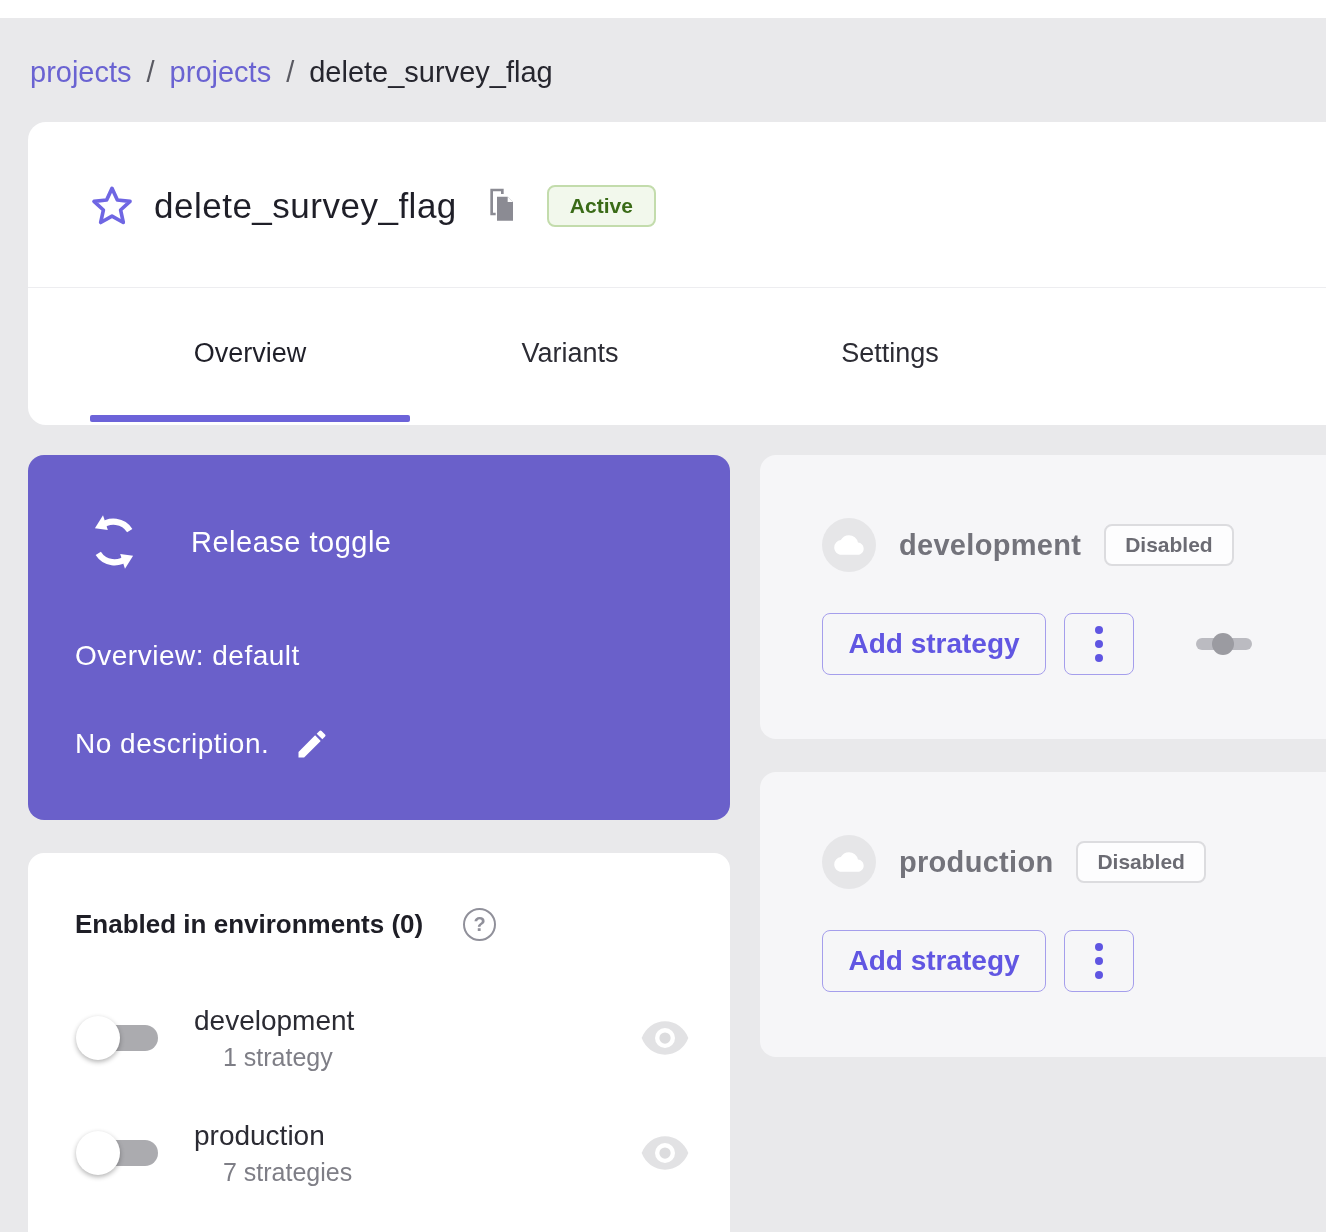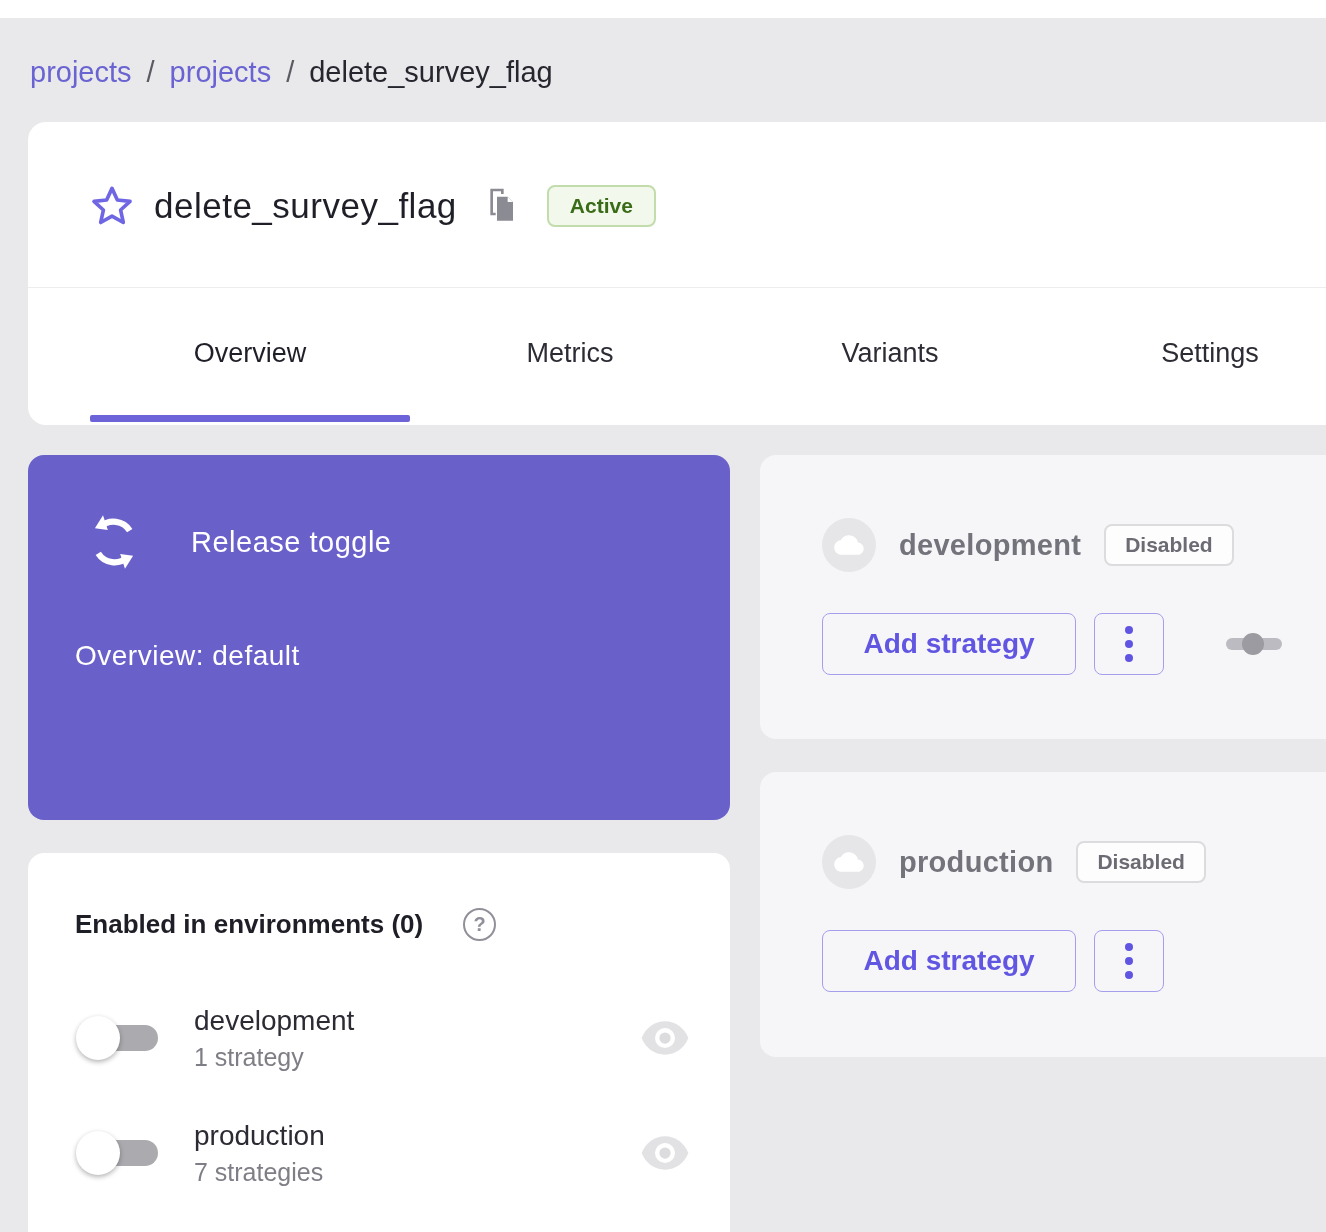--- a/index.html
+++ b/index.html
@@ -44,34 +44,34 @@
   .env-panel-head { position:absolute; left:47px; top:55px; display:flex; align-items:center; gap:40px; }
   .env-panel-title { font-size:26px; font-weight:bold; color:#1e1e26; }
   .help-icon { width:33px; height:33px; border:2.5px solid #90909a; border-radius:50%; color:#90909a; font-size:20px; font-weight:bold; display:flex; align-items:center; justify-content:center; cursor:pointer; }
   .env-row { position:absolute; left:40px; right:40px; height:90px; display:flex; align-items:center; }
   .env-row.r1 { top:140px; } .env-row.r2 { top:255px; }
   .switch { position:relative; width:104px; height:60px; flex:0 0 auto; cursor:pointer; }
   .switch .track { position:absolute; left:32px; top:17px; width:58px; height:26px; border-radius:13px; background:#ababaf; }
   .switch .thumb { position:absolute; left:8px; top:8px; width:44px; height:44px; border-radius:50%; background:#ffffff; box-shadow:0 2px 5px rgba(0,0,0,.3); }
   .env-labels { margin-left:22px; display:flex; flex-direction:column; gap:6px; }
   .env-name { font-size:28px; color:#2b2b33; }
-  .env-detail { font-size:25px; color:#7e7e86; }
+  .env-detail { font-size:25px; color:#7e7e86;margin-left:29px; }
   .spacer { flex:1; }
   .eye-btn { width:50px; height:38px; cursor:pointer; }
 
   
   .envcard { position:absolute; left:760px; width:600px; background:#f6f6f8; border-radius:16px; }
   .envcard.dev { top:455px; height:284px; }
   .envcard.prod { top:772px; height:285px; }
   .envcard-head { position:absolute; left:62px; top:62px; height:56px; display:flex; align-items:center; gap:23px; }
   .env-avatar { width:54px; height:54px; border-radius:50%; background:#e6e6e8; display:flex; align-items:center; justify-content:center; }
   .envcard-name { font-size:29px; font-weight:600; color:#73737b; letter-spacing:.3px; }
   .disabled-chip { padding:7px 19px; background:#fdfdfe; border:2px solid #dcdcdf; border-radius:8px; font-size:21px; font-weight:bold; color:#6b6b73; }
   .envcard-actions { position:absolute; left:62px; top:158px; display:flex; align-items:center; gap:18px; }
-  .add-strategy-btn { width:254px; height:62px; border:1.5px solid #a59eec; border-radius:8px; background:transparent; font-family:"Liberation Sans",sans-serif; font-size:28px; font-weight:bold; color:#6156e2; cursor:pointer; }
+  .add-strategy-btn { width:224px; height:62px; border:1.5px solid #a59eec; border-radius:8px; background:transparent; font-family:"Liberation Sans",sans-serif; font-size:28px; font-weight:bold; color:#6156e2; cursor:pointer; }
   .kebab-btn { width:70px; height:62px; border:1.5px solid #a59eec; border-radius:8px; background:transparent; display:flex; flex-direction:column; align-items:center; justify-content:center; gap:6px; cursor:pointer; }
   .kebab-btn .dot { width:8px; height:8px; border-radius:50%; background:#5f55e2; }
   .mini-switch { position:relative; width:64px; height:30px; margin-left:40px; cursor:pointer; }
   .mini-switch .track { position:absolute; left:4px; top:9px; width:56px; height:12px; border-radius:6px; background:#bbbbc1; }
   .mini-switch .thumb { position:absolute; left:20px; top:4px; width:22px; height:22px; border-radius:50%; background:#9b9ba1; }
 </style>
 </head>
 <body>
 
 <div class="canvas">
@@ -98,38 +98,45 @@
           <path d="M4 1 h10 v4 h-2 v-2 H6 v16 h2 v2 H4 Z" fill="#8b8b93"></path>
           <path d="M9 7 h8 l4 4 v14 h-12 Z" fill="#8b8b93"></path>
           <path d="M17 7 l4 4 h-4 Z" fill="#ffffff"></path>
         </svg>
       </span>
       <span class="active-chip">Active</span>
     </div>
     <div class="header-divider"></div>
     <div class="tabs-row">
       <div class="tab active">Overview</div>
-      <div class="tab">Metrics</div>
       <div class="tab">Variants</div>
       <div class="tab">Settings</div>
     </div>
     <div class="tab-underline"></div>
   </section>
 
   <section class="purple-card">
     <div class="ptype-row">
       <svg class="sync-icon" viewBox="0 0 24 26" fill="none">
         <path d="M18.6 8.2 A 8 8 0 0 0 6.4 6.6" stroke="#ffffff" stroke-width="2.6"></path>
         <path d="M8.6 2.2 L5.2 7.6 L10.6 8.4 Z" fill="#ffffff" transform="translate(-1.2,-0.4)"></path>
         <path d="M5.4 17.8 A 8 8 0 0 0 17.6 19.4" stroke="#ffffff" stroke-width="2.6"></path>
         <path d="M15.4 23.8 L18.8 18.4 L13.4 17.6 Z" fill="#ffffff" transform="translate(1.2,0.4)"></path>
       </svg>
       <span class="ptype-label">Release toggle</span>
     </div>
     <div class="pproject">Overview: default</div>
+    <div class="pdesc-row">
+      <span class="pdesc">No description.</span>
+      <span class="pencil-btn">
+        <svg width="36" height="36" viewBox="0 0 24 24" fill="#ffffff">
+          <path d="M3 17.25V21h3.75L17.81 9.94l-3.75-3.75L3 17.25zM20.71 7.04c.39-.39.39-1.02 0-1.41l-2.34-2.34a.9959.9959 0 0 0-1.41 0l-1.83 1.83 3.75 3.75 1.83-1.83z"></path>
+        </svg>
+      </span>
+    </div>
   </section>
 
   <section class="env-panel">
     <div class="env-panel-head">
       <span class="env-panel-title">Enabled in environments (0)</span>
       <span class="help-icon">?</span>
     </div>
 
     <div class="env-row r1">
       <span class="switch">

